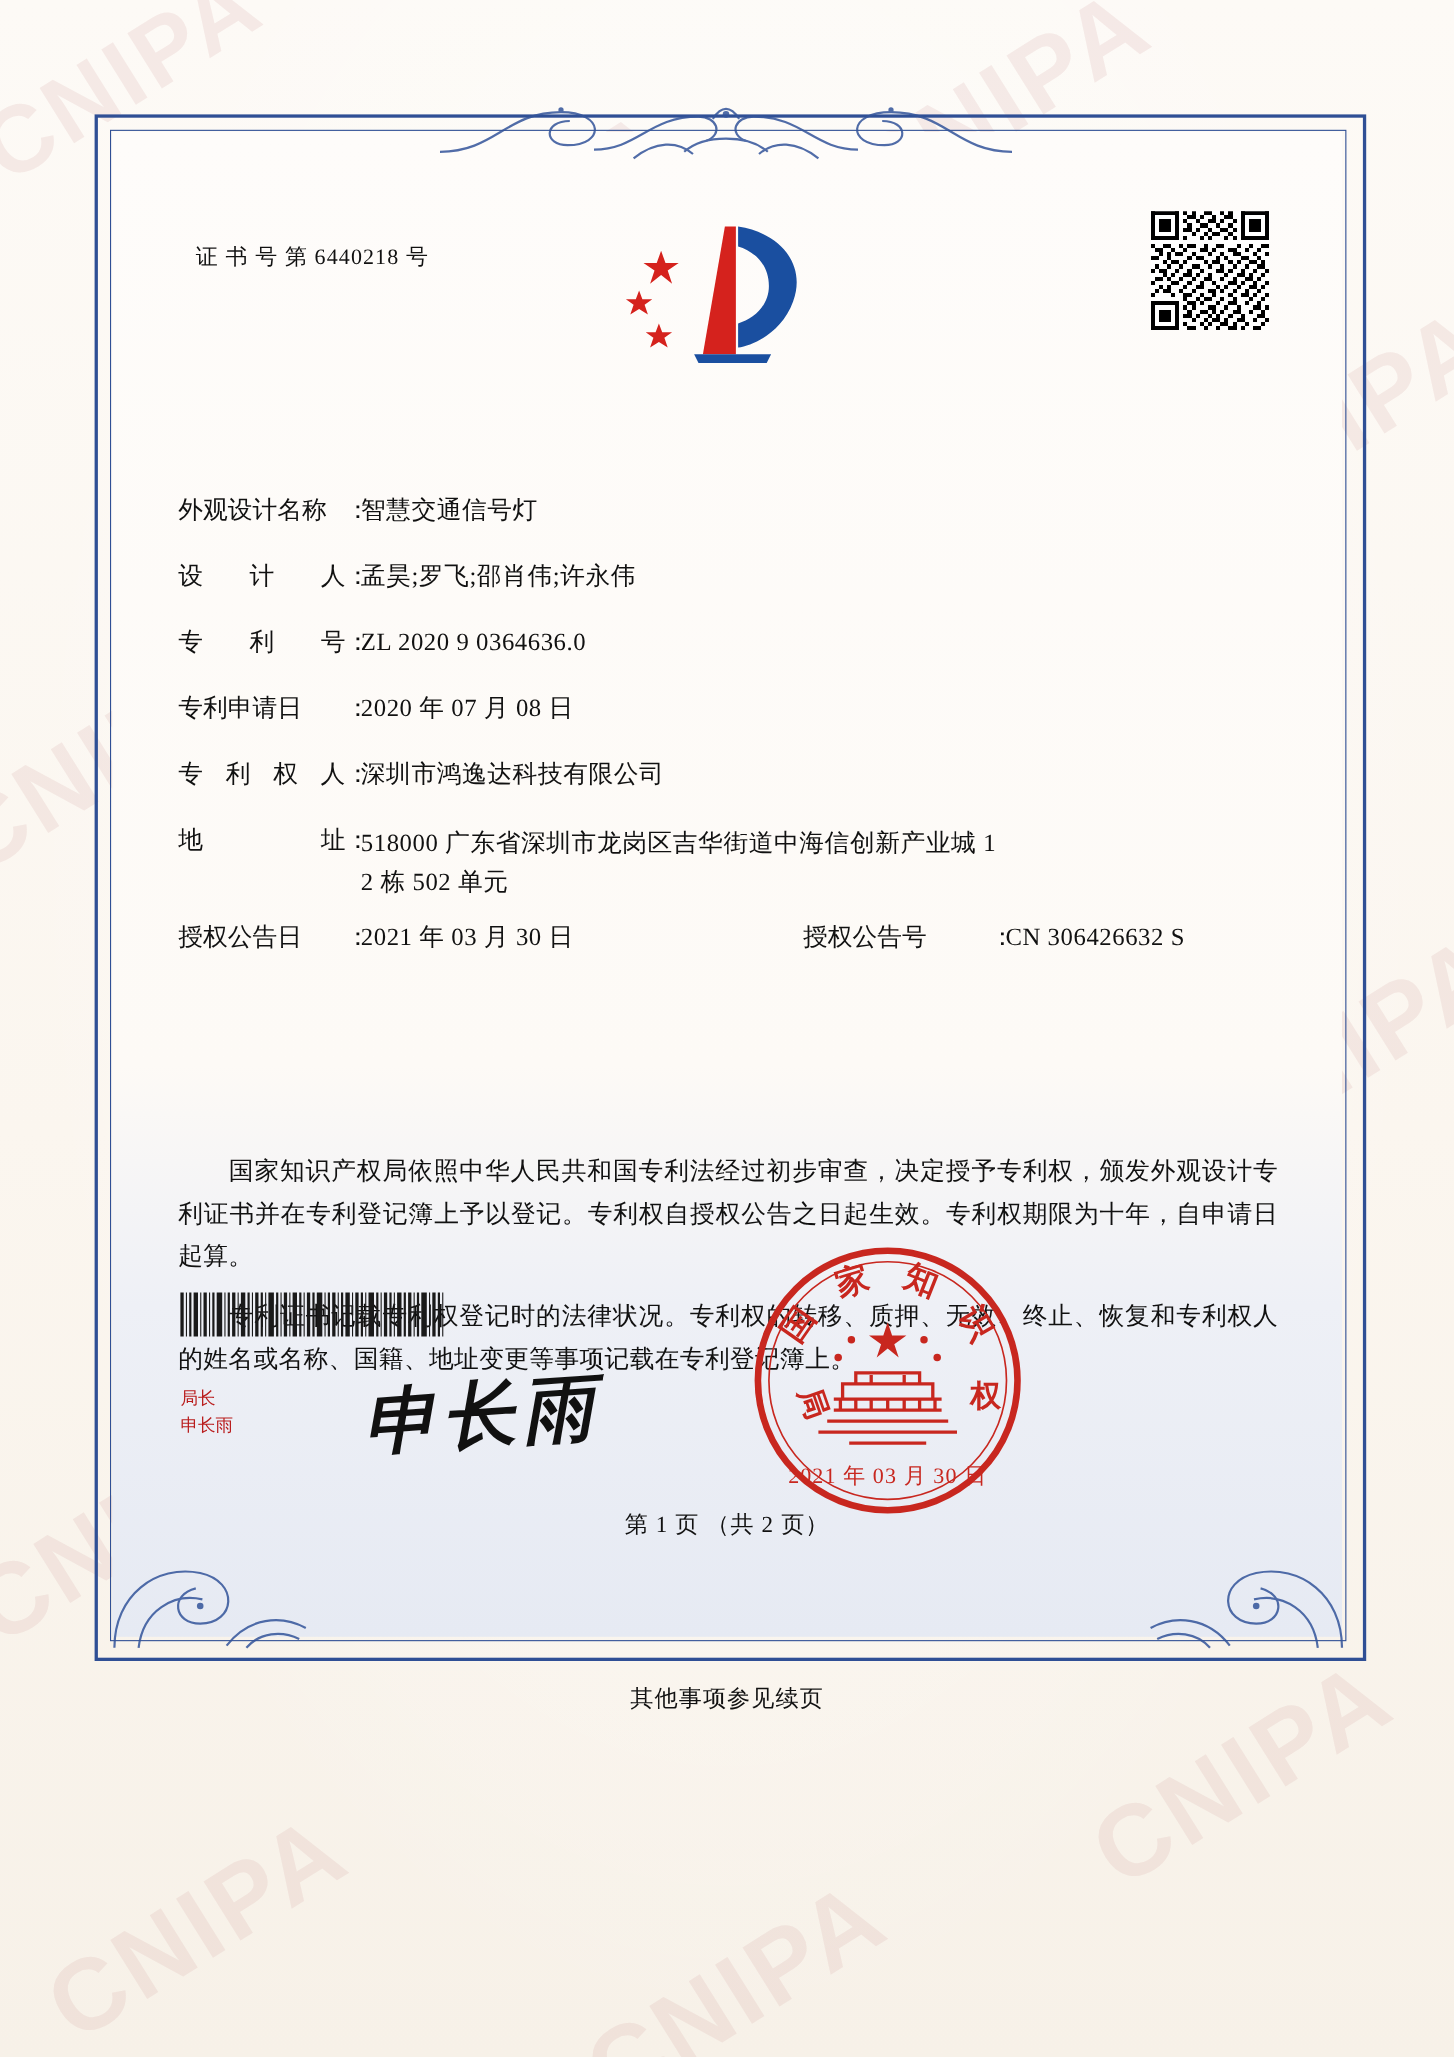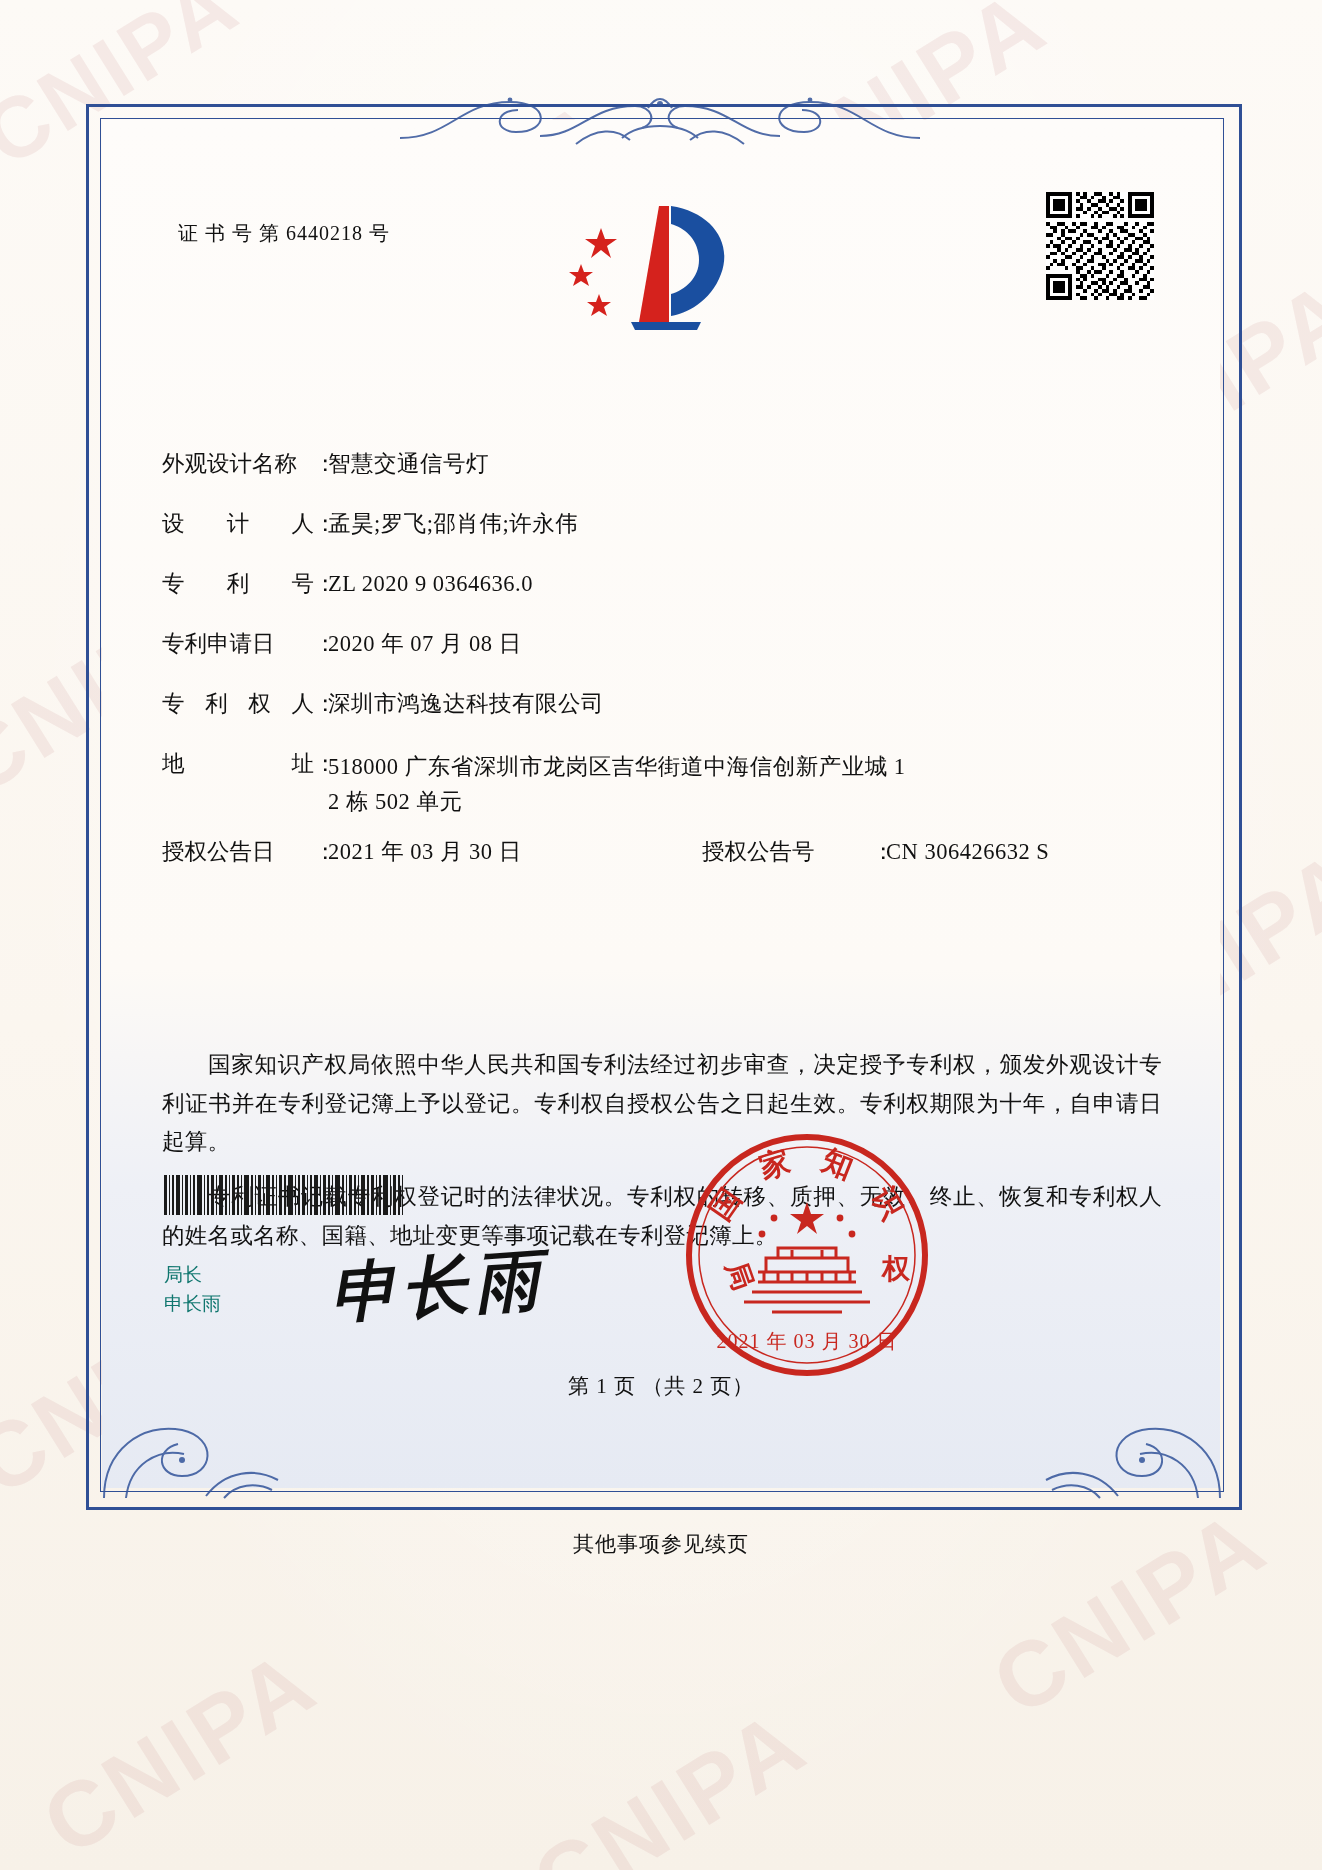--- a/index.html
+++ b/index.html
@@ -169,21 +169,21 @@
   }
   .f-value .ln2 { display: block; padding-left: 0; }
 
   .row-dual {
     display: flex;
     align-items: flex-start;
     margin-bottom: 22px;
   }
   .dual-left { display: flex; width: 540px; }
   .dual-right { display: flex; }
-  .dual-right .f-label { width: 170px; flex: 0 0 170px; }
+  .dual-right .f-label { width: 170px; flex: 0 0 170px; margin-left: 28px; }
 
   .para {
     font-size: 22.5px;
     line-height: 1.72;
     color: #111;
     text-indent: 46px;
     margin-top: 16px;
     letter-spacing: 0.3px;
     text-align: justify;
   }
@@ -208,23 +208,23 @@
     display: block;
     background: #1a1a1a;
     margin-right: 2px;
   }
 
   
   .sig-labels {
     position: absolute;
     left: 62px;
     top: 1140px;
-    font-size: 19px;
+    font-size: 16px;
     line-height: 1.55;
-    color: #0f766e;
+    color: #b91c1c;
   }
   .sig-script {
     position: absolute;
     left: 228px;
     top: 1122px;
     font-size: 66px;
     color: #111;
     font-family: "Liberation Serif", "DejaVu Serif", serif;
     font-style: italic;
     font-weight: 700;

